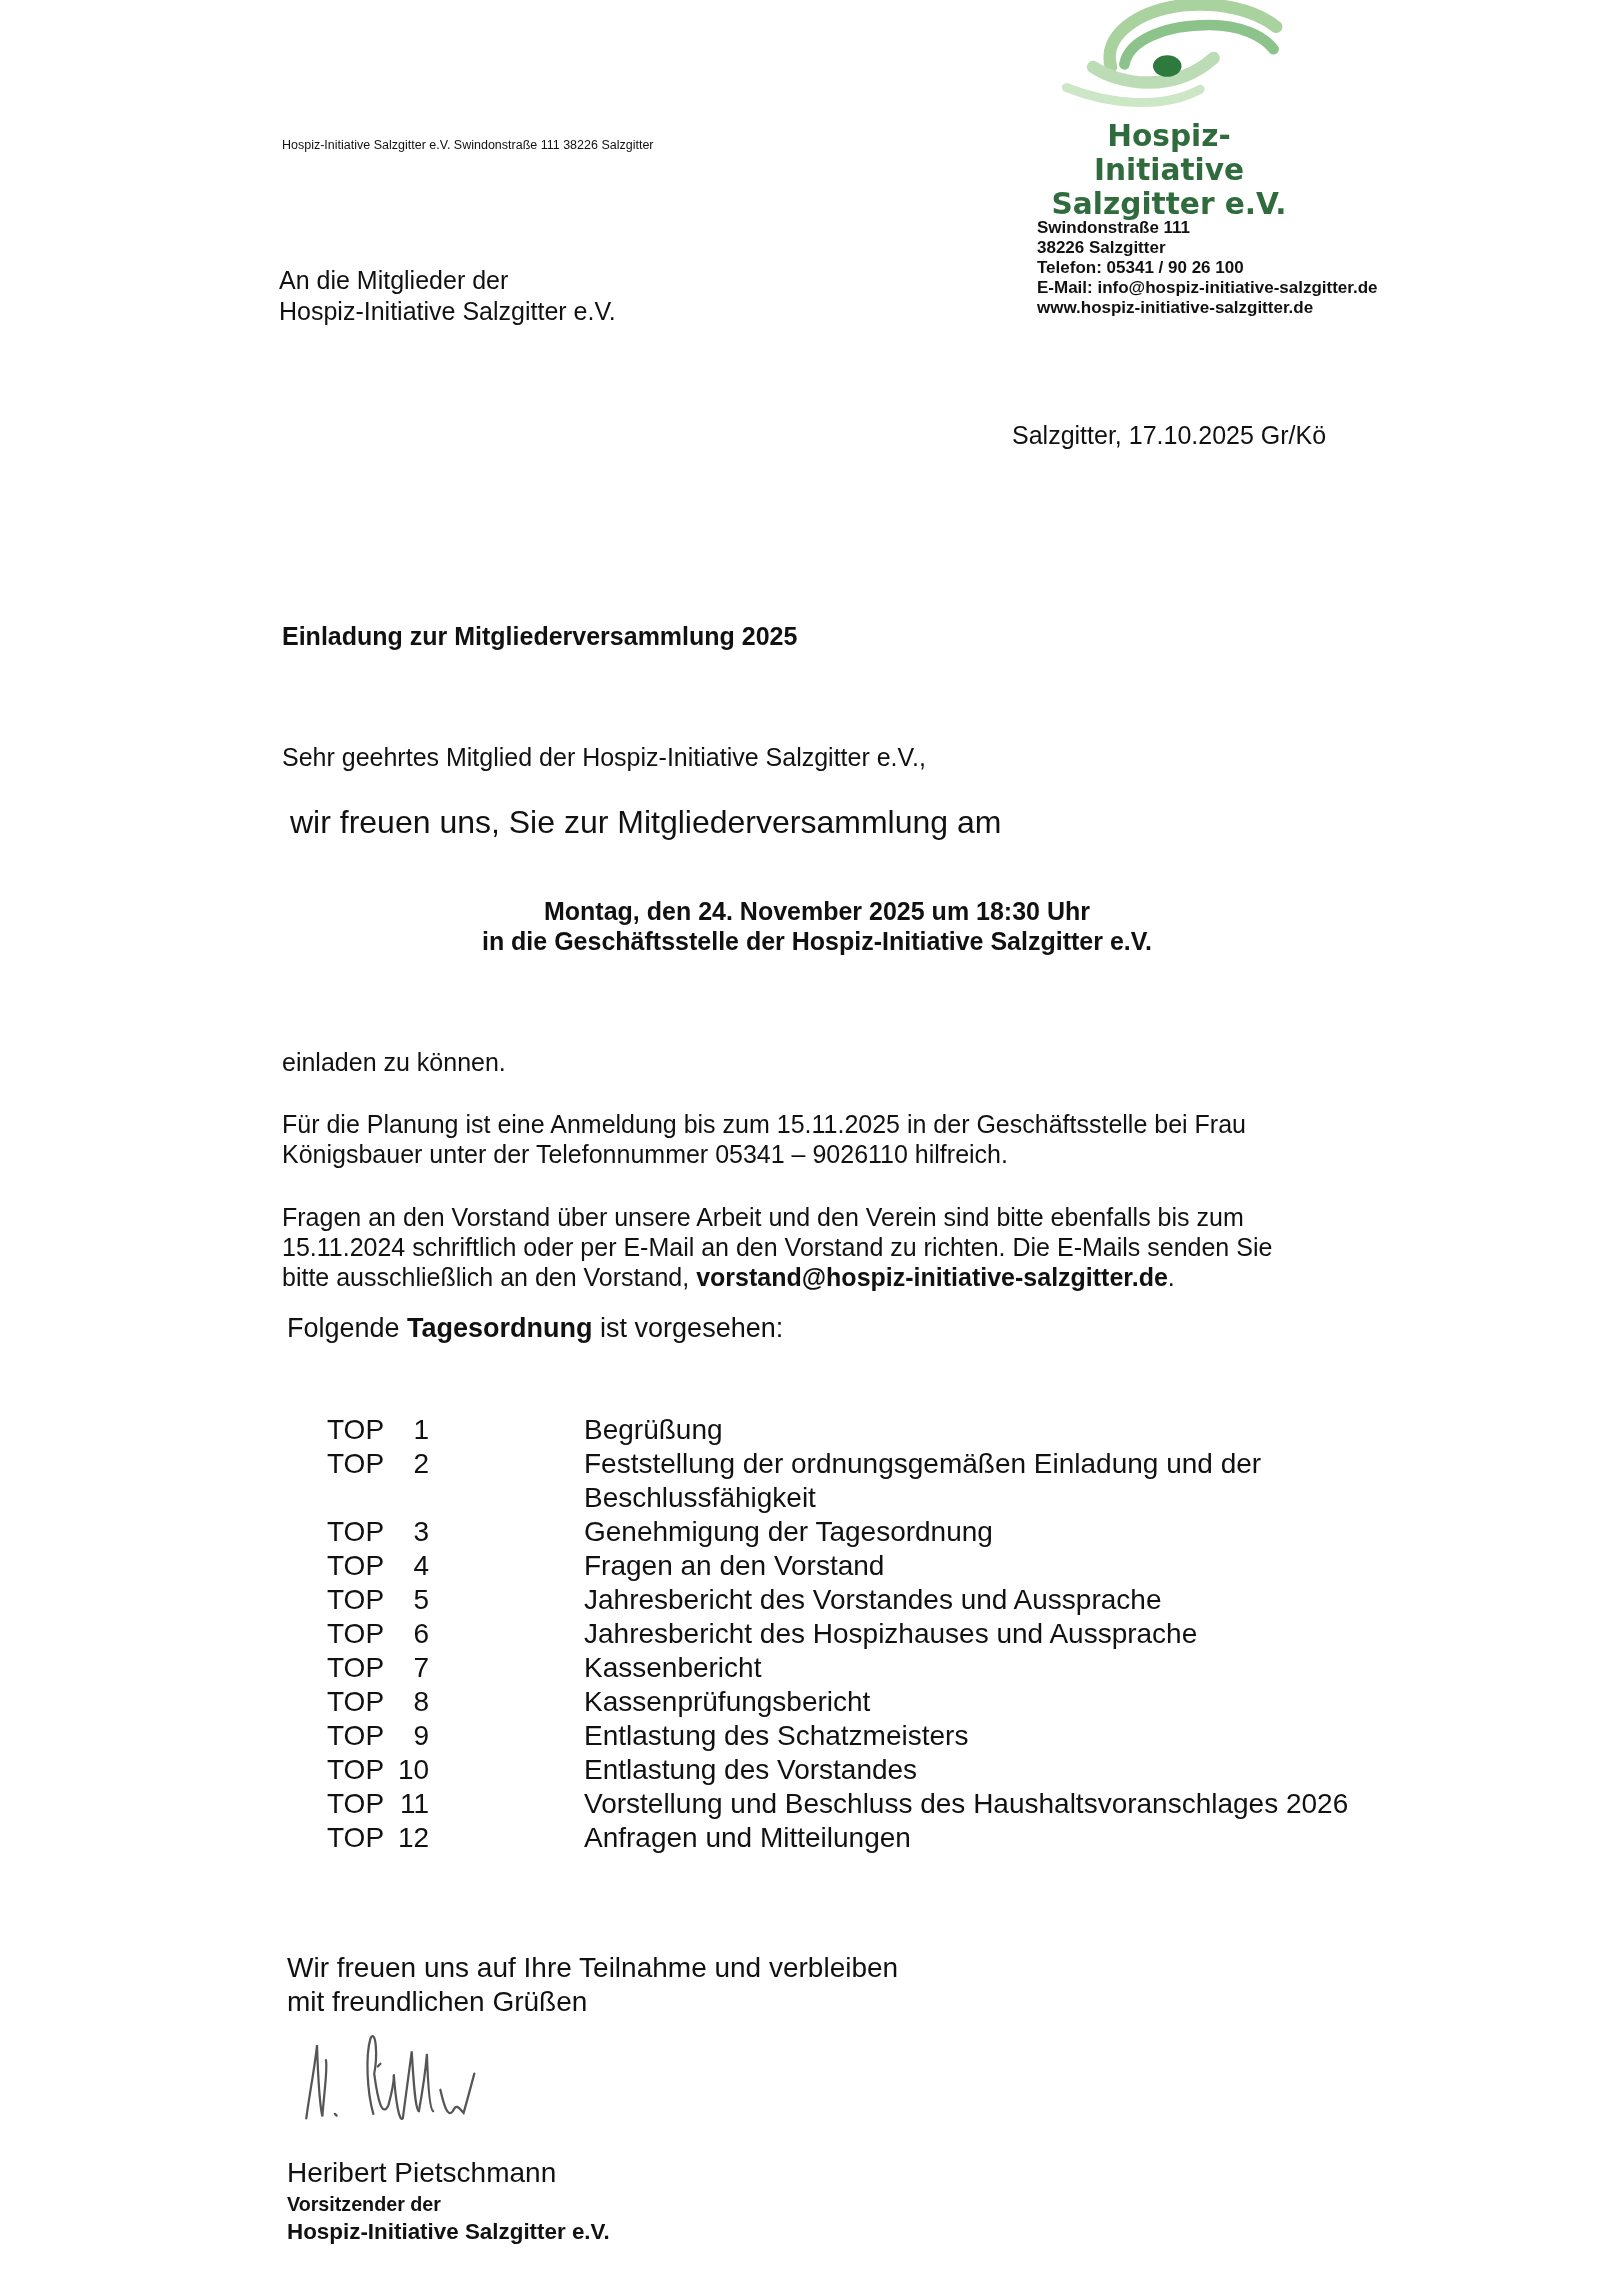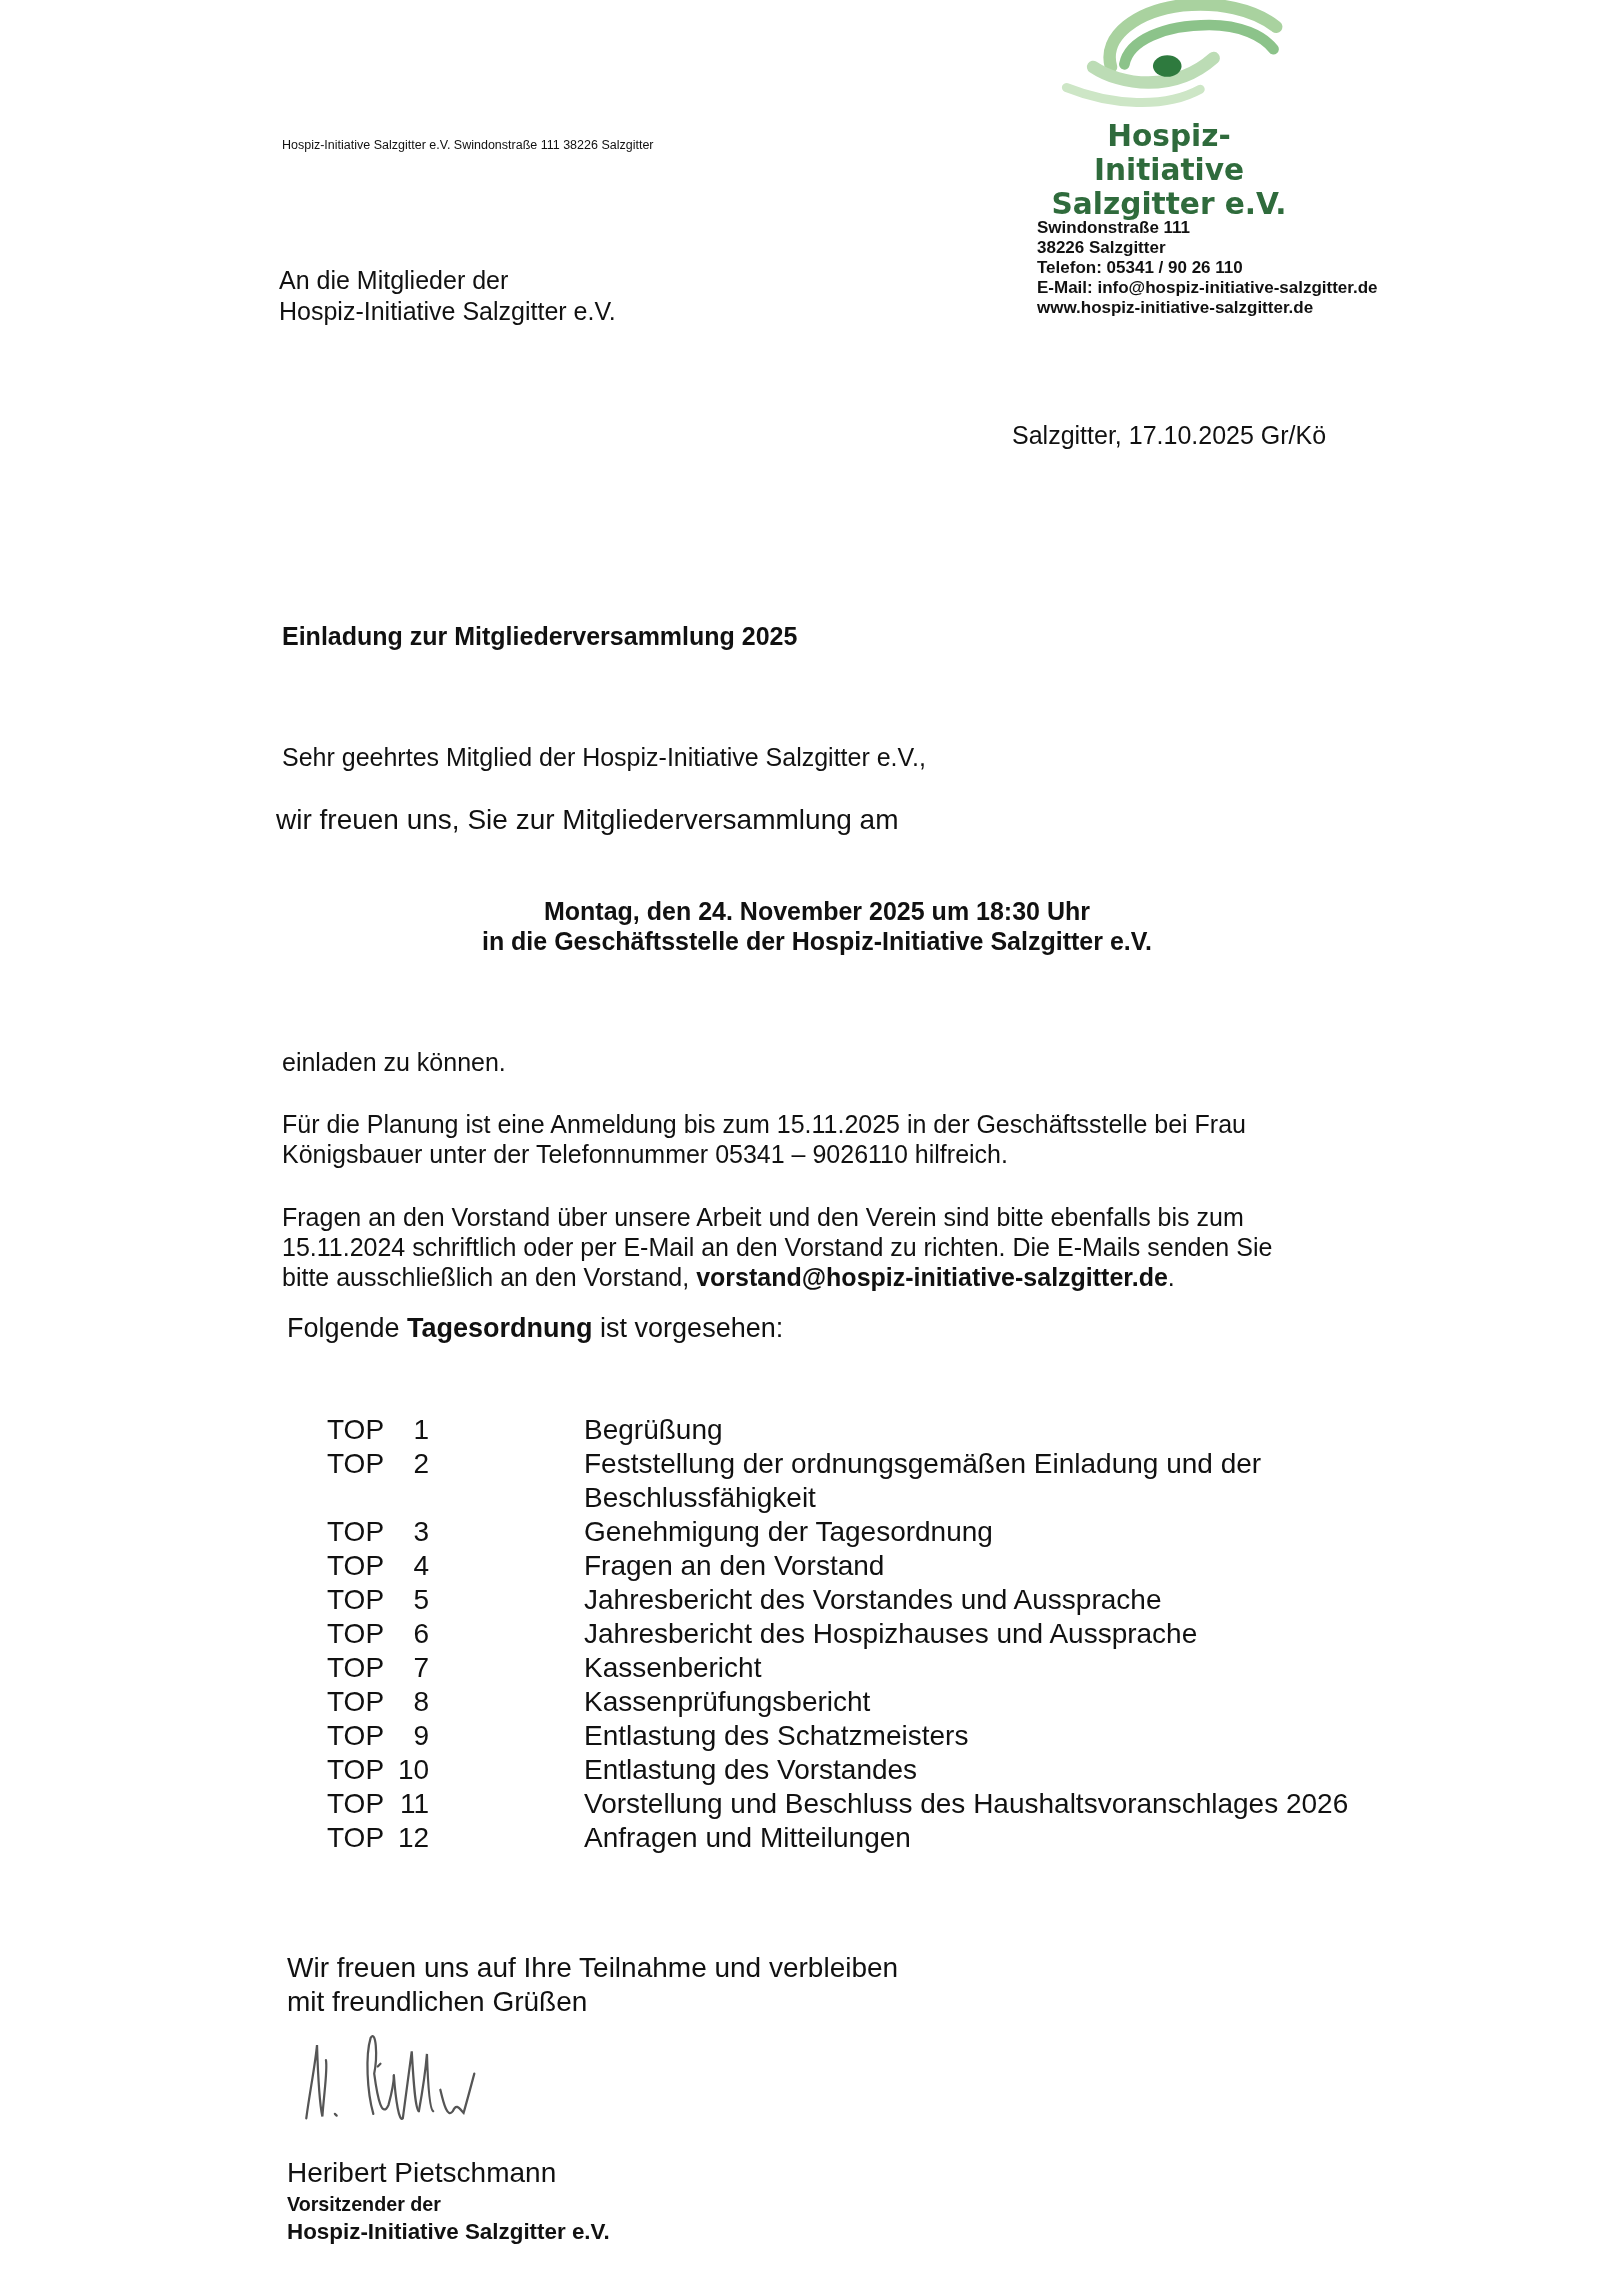--- a/index.html
+++ b/index.html
@@ -5,21 +5,21 @@
   html, body { margin: 0; padding: 0; background: #ffffff; }
   body { width: 1621px; height: 2293px; position: relative; overflow: hidden;
          font-family: "Liberation Sans", sans-serif; color: #111111; }
   .abs { position: absolute; white-space: nowrap; }
   .sender-line { left: 282px; top: 138px; font-size: 12.5px; }
   .recipient { left: 279px; top: 265px; font-size: 25px; line-height: 31px; }
   .contact { left: 1037px; top: 218px; font-size: 17px; line-height: 20px; font-weight: bold; }
   .date { left: 1012px; top: 421px; font-size: 25px; }
   .subject { left: 282px; top: 622px; font-size: 25px; font-weight: bold; }
   .greeting { left: 282px; top: 743px; font-size: 25px; }
-  .intro { left: 276px; top: 804px; font-size: 28px; }
+  .intro { left: 290px; top: 804px; font-size: 32px; }
   .event { left: 0; width: 1621px; top: 896px; font-size: 25px; font-weight: bold;
            text-align: center; line-height: 30px; white-space: normal; }
   .event div { width: 896px; margin-left: 369px; }
   .closing-inv { left: 282px; top: 1048px; font-size: 25px; }
   .para { left: 282px; font-size: 25px; line-height: 30px; }
   .p1 { top: 1109px; }
   .p2 { top: 1202px; }
   .agenda-intro { left: 287px; top: 1313px; font-size: 27px; }
   .agenda { left: 287px; top: 1413px; font-size: 28px; line-height: 34px; white-space: normal; width: 1164px; margin-left: 40px; }
   .agenda-row { display: flex; }
@@ -55,21 +55,21 @@
 <div class="abs sender-line">Hospiz-Initiative Salzgitter e.V. Swindonstraße 111 38226 Salzgitter</div>
 
 <div class="abs recipient">
   <div>An die Mitglieder der</div>
   <div>Hospiz-Initiative Salzgitter e.V.</div>
 </div>
 
 <div class="abs contact">
   <div>Swindonstraße 111</div>
   <div>38226 Salzgitter</div>
-  <div>Telefon: 05341 / 90 26 110</div>
+  <div>Telefon: 05341 / 90 26 100</div>
   <div>E-Mail: info@hospiz-initiative-salzgitter.de</div>
   <div>www.hospiz-initiative-salzgitter.de</div>
 </div>
 
 <div class="abs date">Salzgitter, 17.10.2025 Gr/Kö</div>
 
 <div class="abs subject">Einladung zur Mitgliederversammlung 2025</div>
 
 <div class="abs greeting">Sehr geehrtes Mitglied der Hospiz-Initiative Salzgitter e.V.,</div>
 <div class="abs intro">wir freuen uns, Sie zur Mitgliederversammlung am</div>

